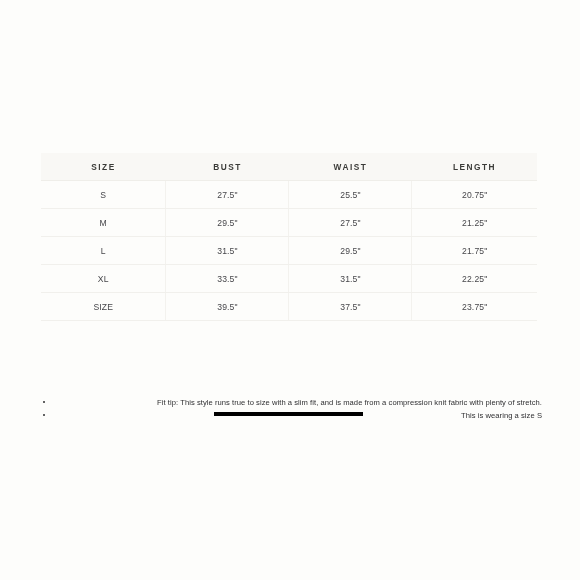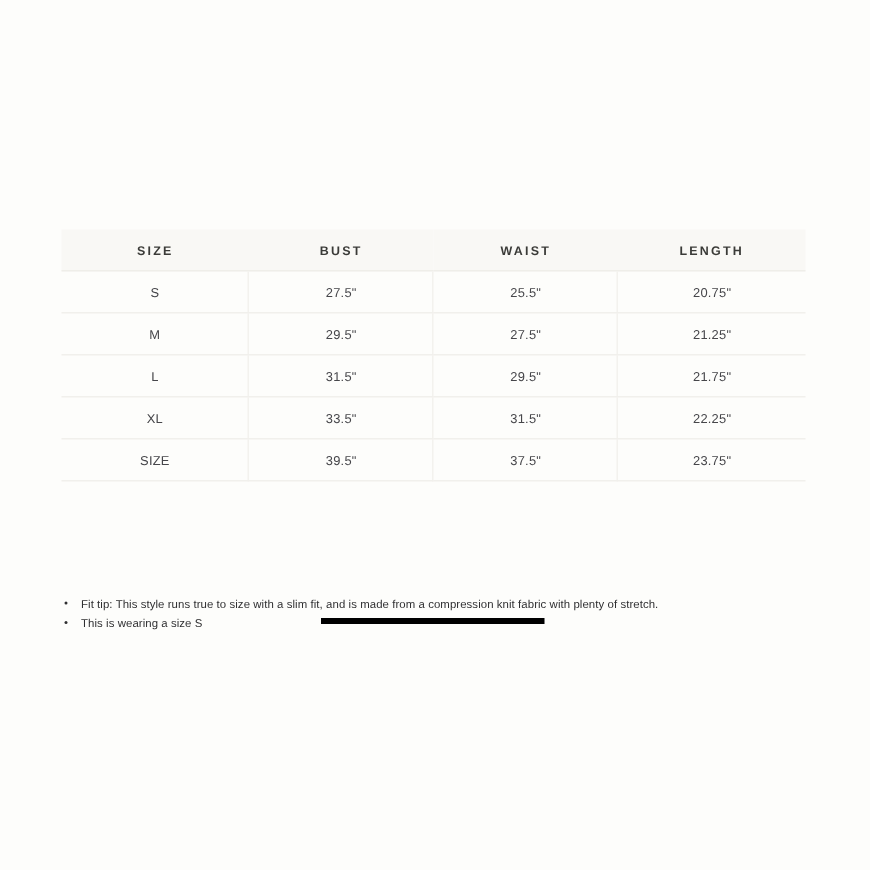--- a/index.html
+++ b/index.html
@@ -90,20 +90,21 @@
   }
 
   .notes li {
     position: relative;
     padding-left: 12px;
     font-size: 7.6px;
     line-height: 13px;
     color: #2f2f31;
     letter-spacing: 0.05px;
     white-space: nowrap;
+    text-align: right;
   }
 
   .notes li .bullet-dot {
     position: absolute;
     left: 1px;
     top: 5px;
     width: 2.4px;
     height: 2.4px;
     border-radius: 50%;
     background: #2f2f31;

